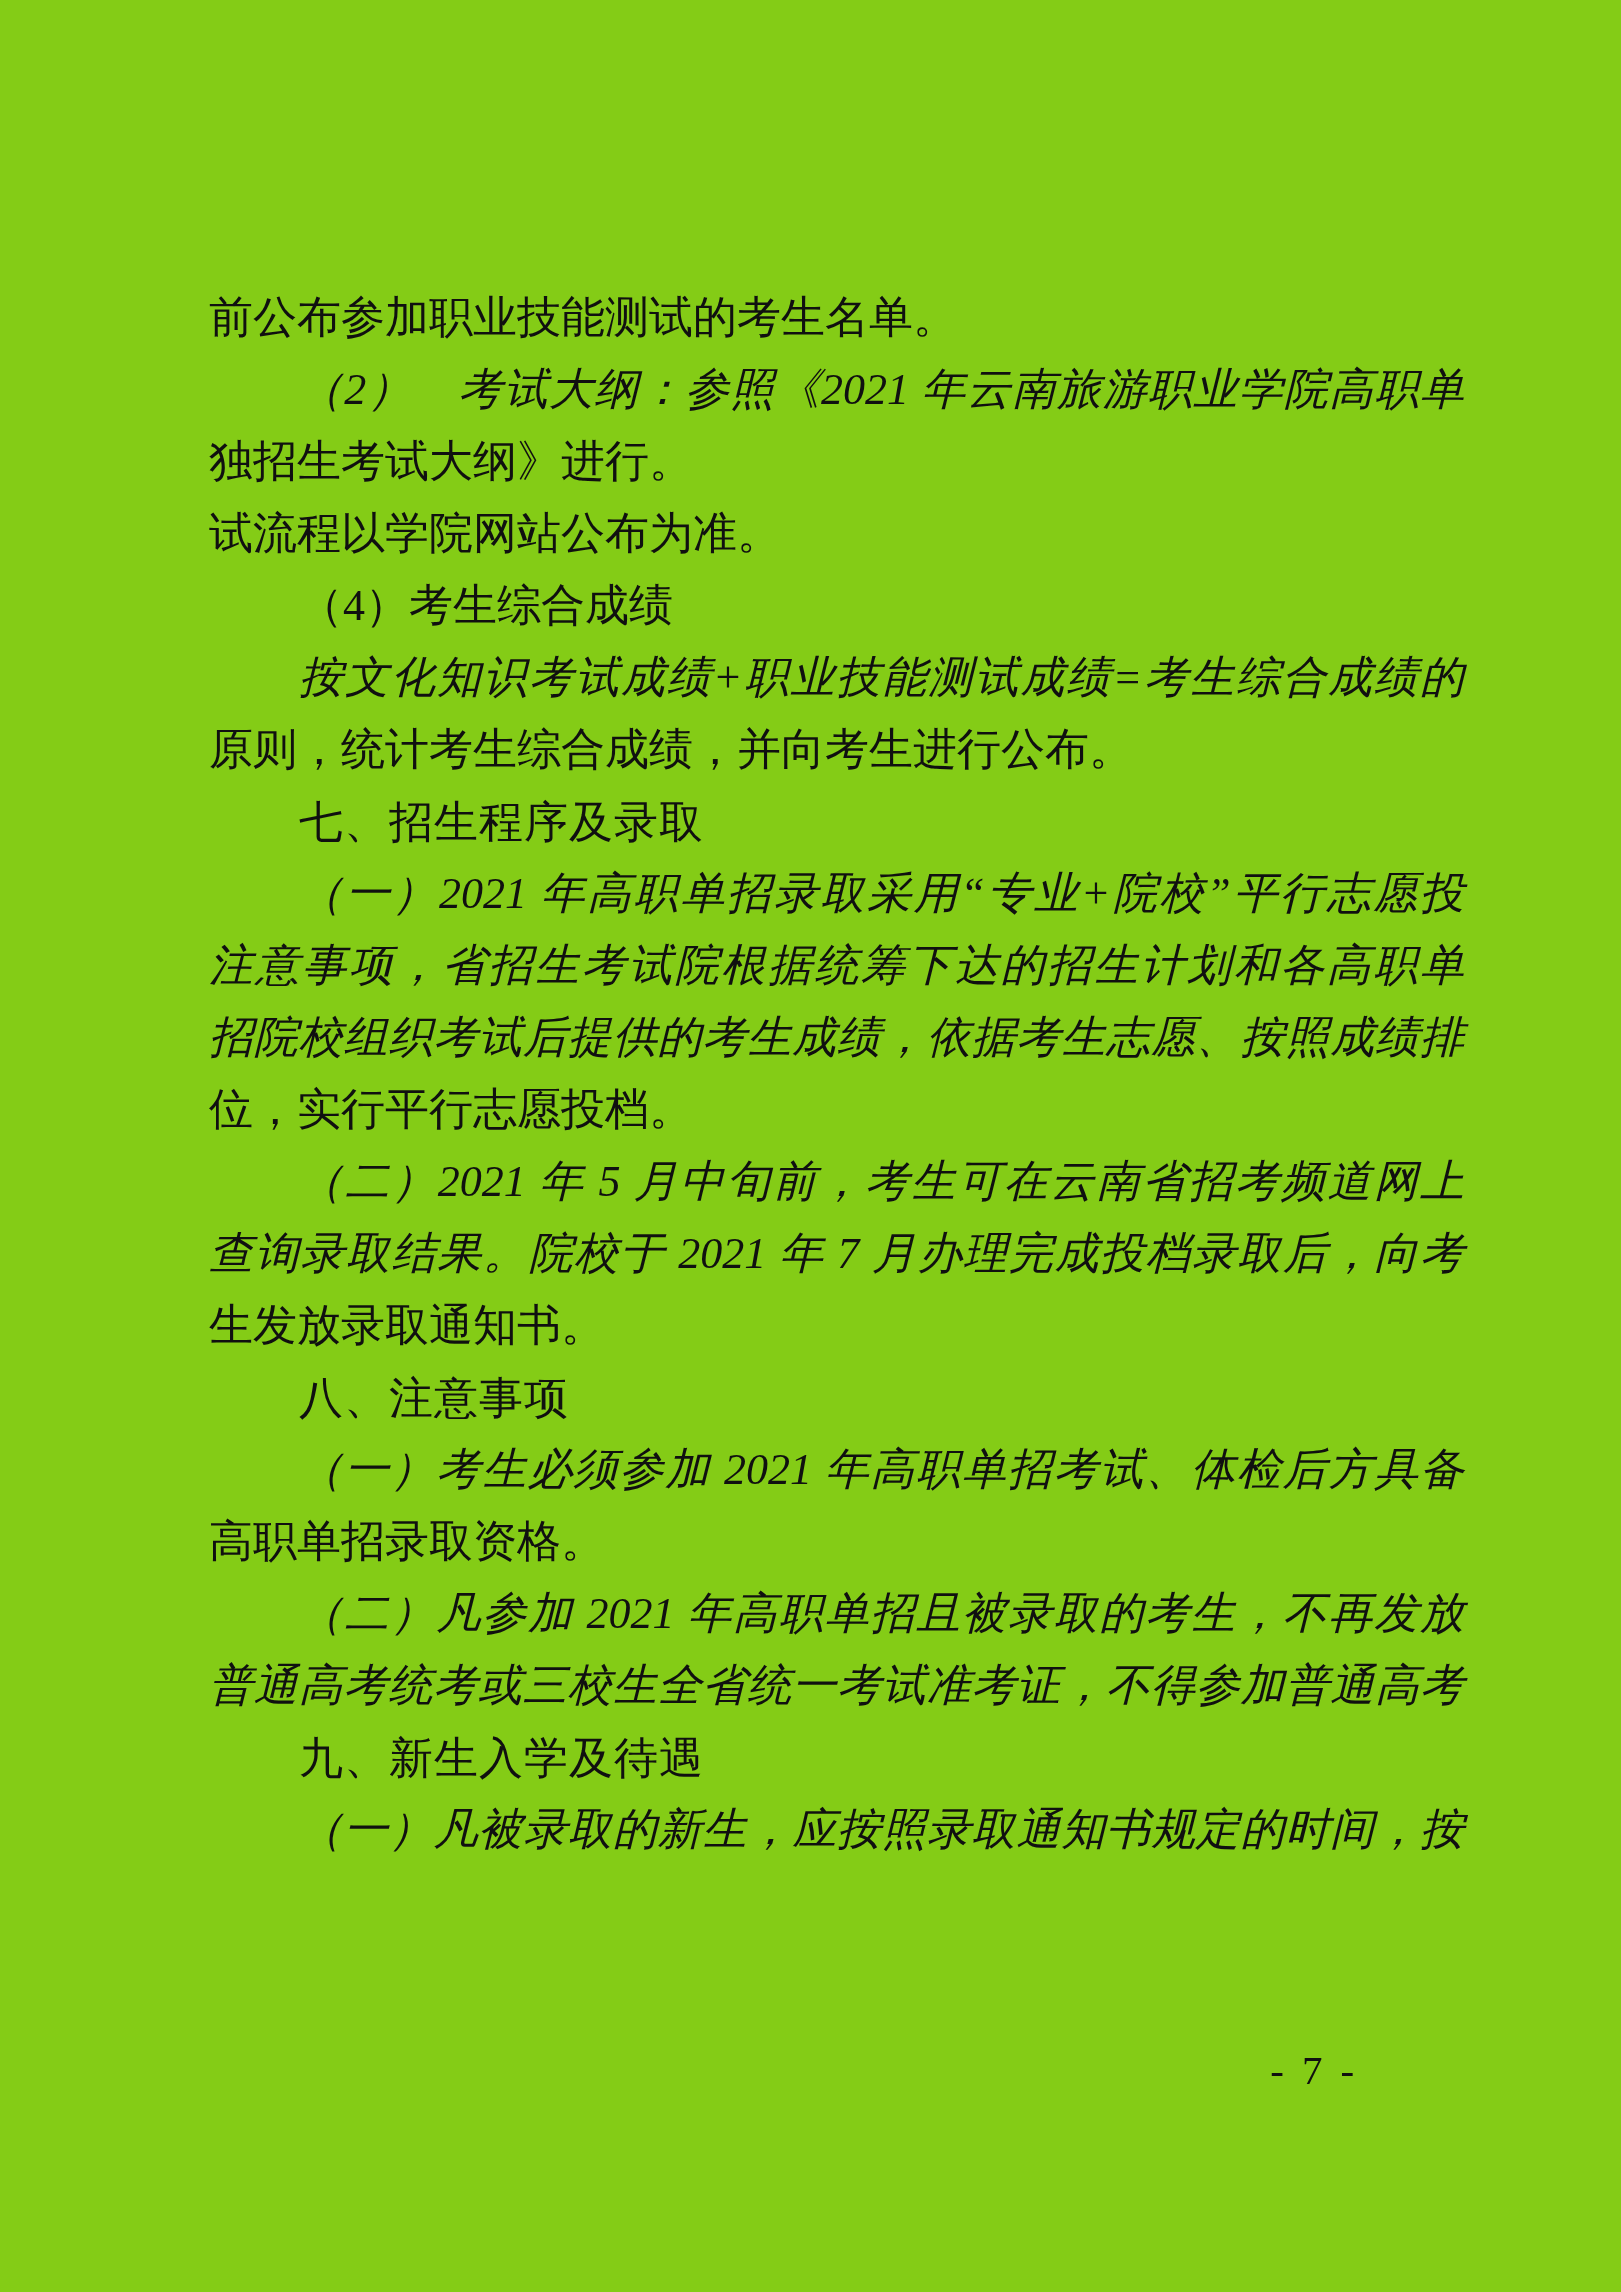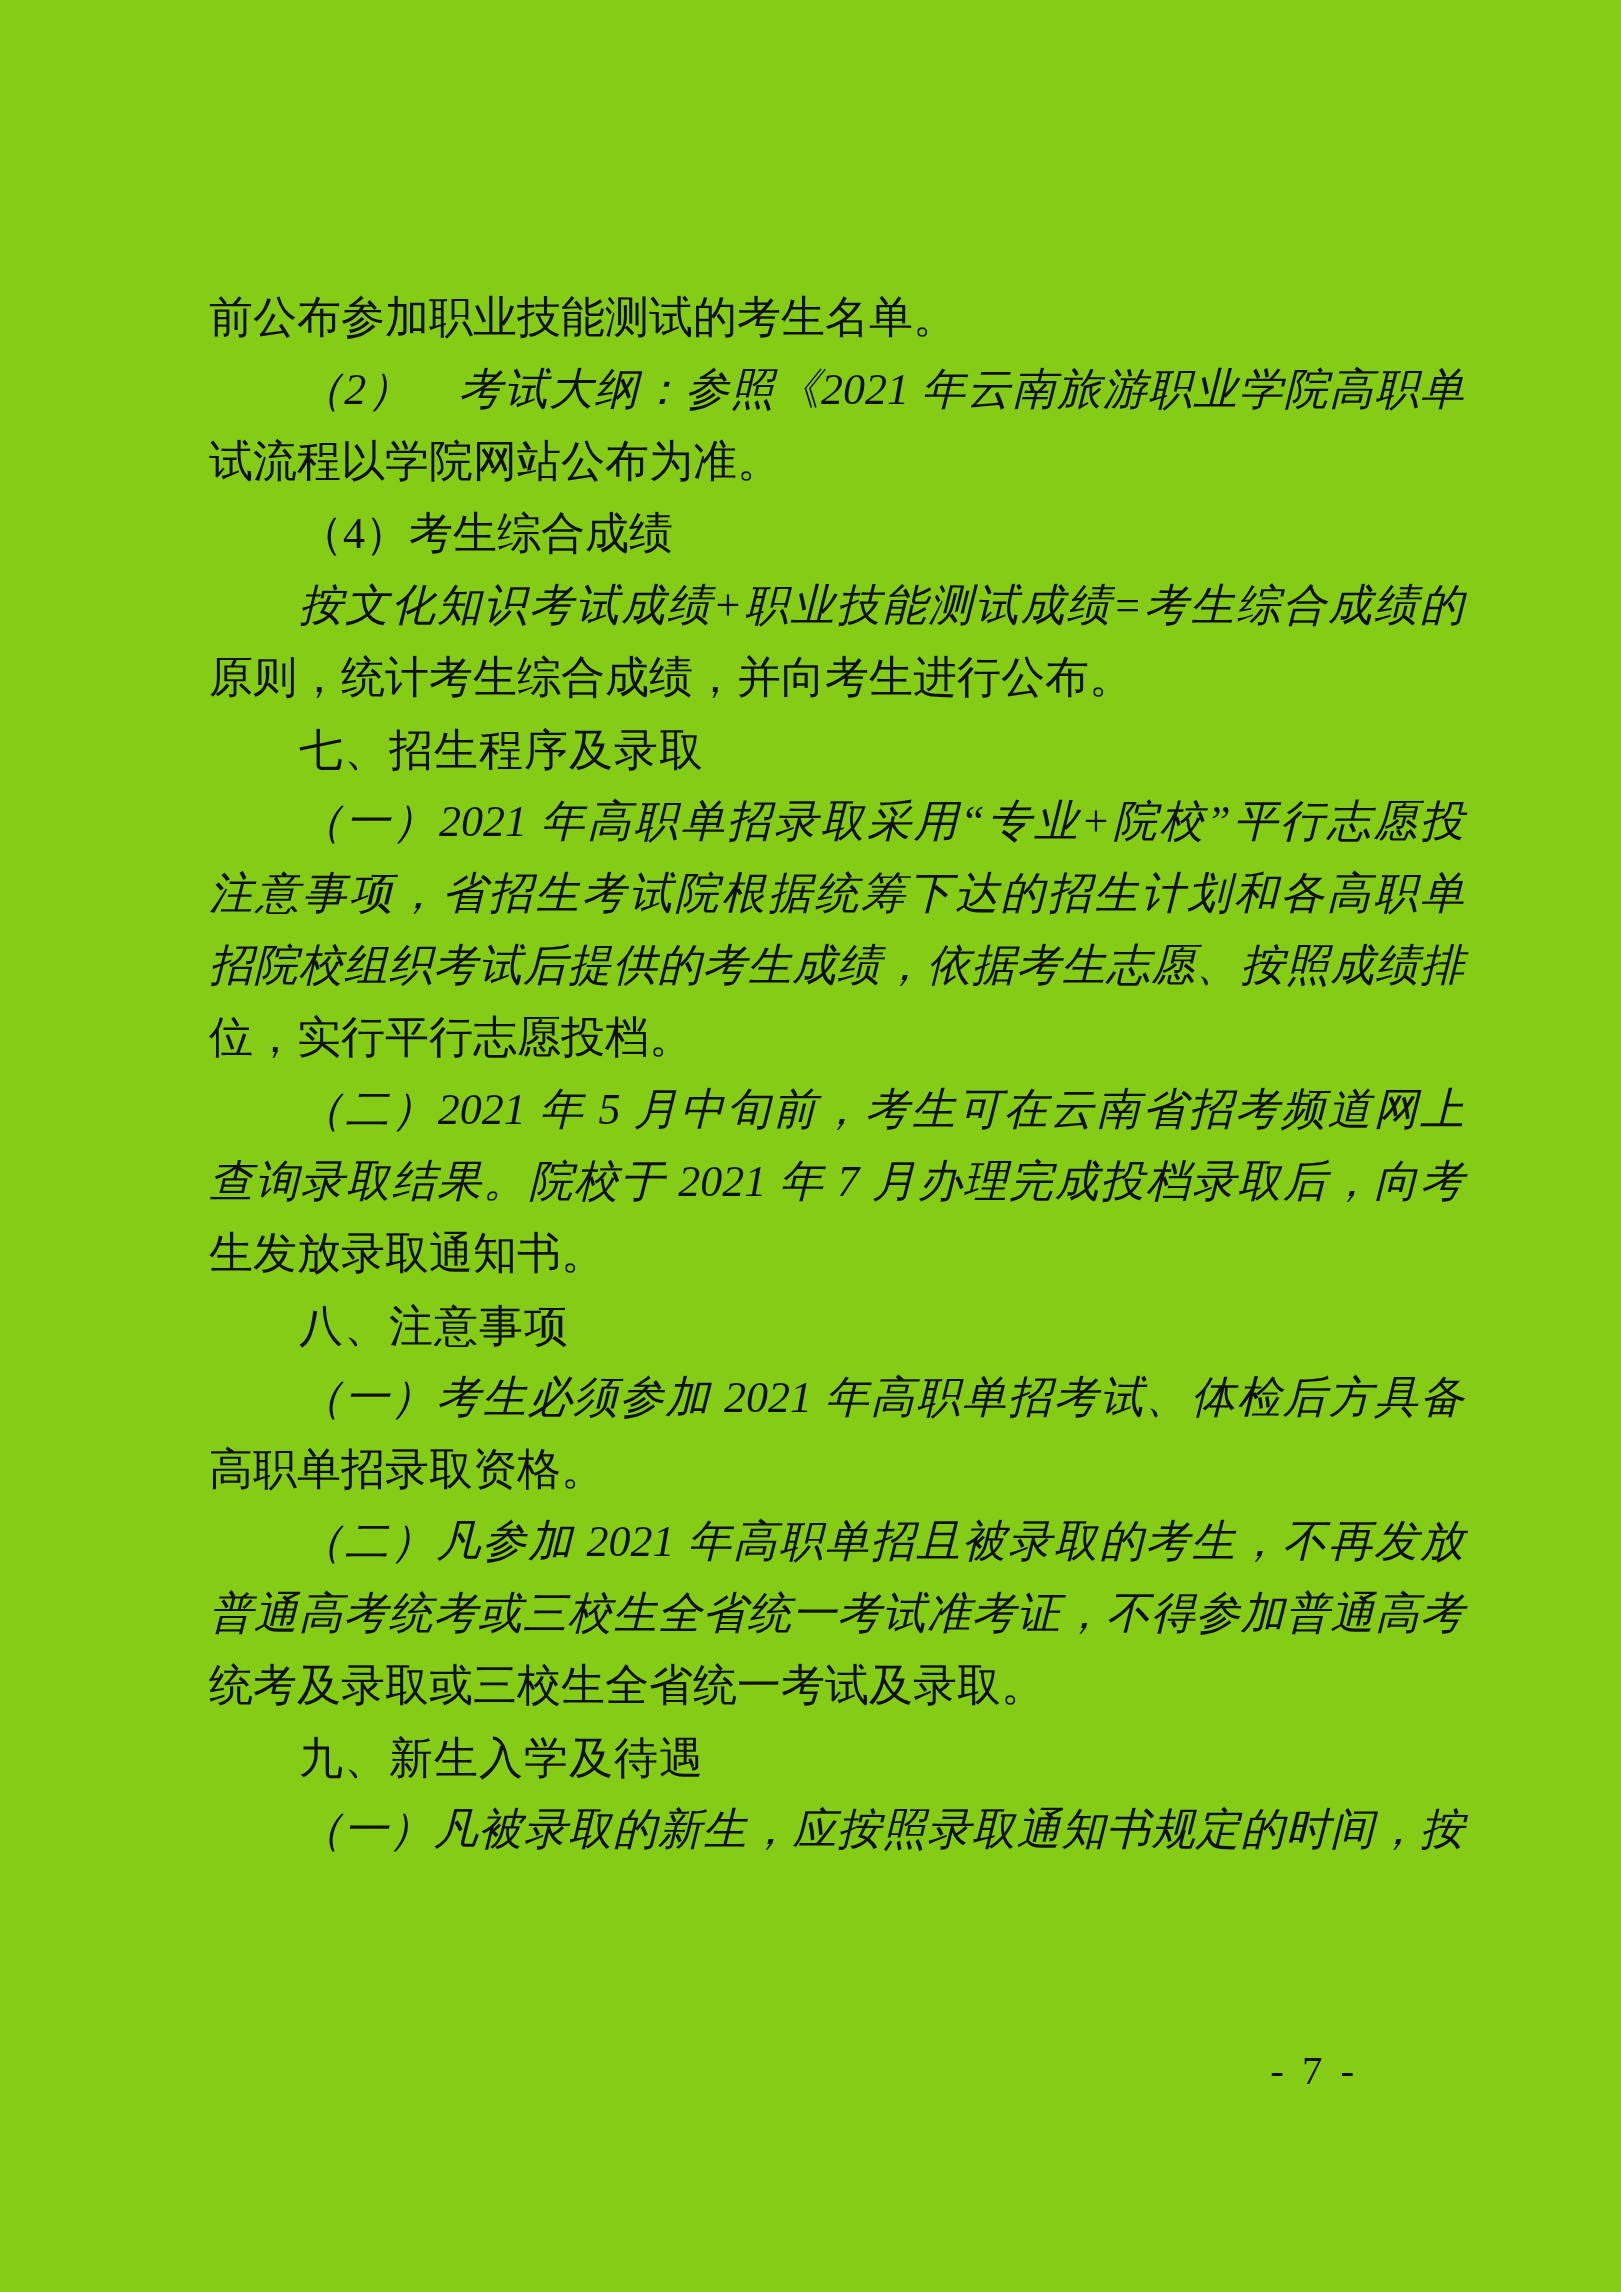--- a/index.html
+++ b/index.html
@@ -53,36 +53,36 @@
     color: #101010;
   }
 </style>
 </head>
 <body>
 
 <div class="page">
   <div class="content" id="content">
       <div class="line">前公布参加职业技能测试的考生名单。</div>
       <div class="line indent justify">（2）　考试大纲：参照《2021 年云南旅游职业学院高职单</div>
+      <div class="line">独招生考试大纲》进行。</div>
       <div class="line">试流程以学院网站公布为准。</div>
       <div class="line indent">（4）考生综合成绩</div>
       <div class="line indent justify">按文化知识考试成绩+职业技能测试成绩=考生综合成绩的</div>
       <div class="line">原则，统计考生综合成绩，并向考生进行公布。</div>
       <div class="line heading indent">七、招生程序及录取</div>
       <div class="line indent justify">（一）2021 年高职单招录取采用“专业+院校”平行志愿投</div>
       <div class="line justify">注意事项，省招生考试院根据统筹下达的招生计划和各高职单</div>
       <div class="line justify">招院校组织考试后提供的考生成绩，依据考生志愿、按照成绩排</div>
       <div class="line">位，实行平行志愿投档。</div>
       <div class="line indent justify">（二）2021 年 5 月中旬前，考生可在云南省招考频道网上</div>
       <div class="line justify">查询录取结果。院校于 2021 年 7 月办理完成投档录取后，向考</div>
       <div class="line">生发放录取通知书。</div>
       <div class="line heading indent">八、注意事项</div>
       <div class="line indent justify">（一）考生必须参加 2021 年高职单招考试、体检后方具备</div>
       <div class="line">高职单招录取资格。</div>
       <div class="line indent justify">（二）凡参加 2021 年高职单招且被录取的考生，不再发放</div>
       <div class="line justify">普通高考统考或三校生全省统一考试准考证，不得参加普通高考</div>
-      <div class="line">统考及录取或三校生全省统一考试及录取。</div>
       <div class="line heading indent">九、新生入学及待遇</div>
       <div class="line indent justify">（一）凡被录取的新生，应按照录取通知书规定的时间，按</div>
     </div>
   <div class="pageno">- 7 -</div>
 </div>
 
 
 </body></html>

